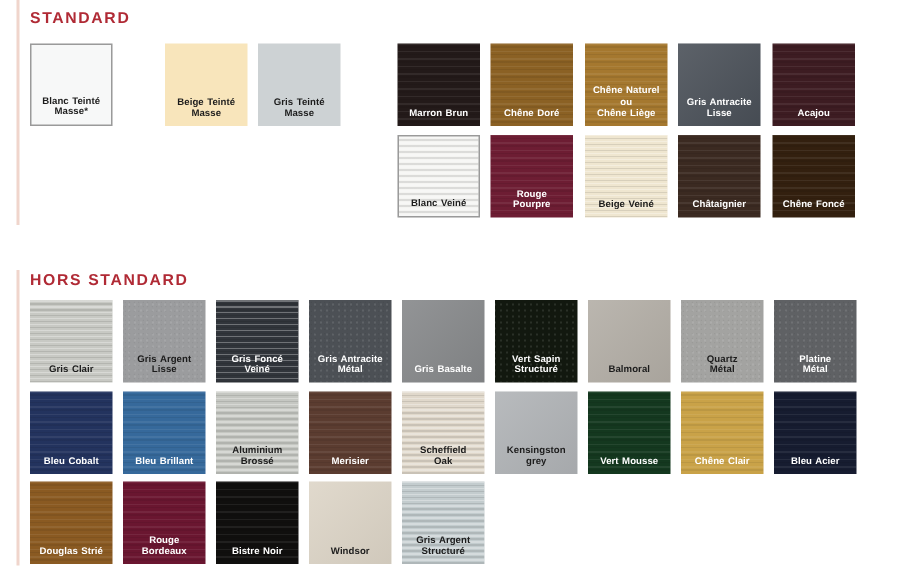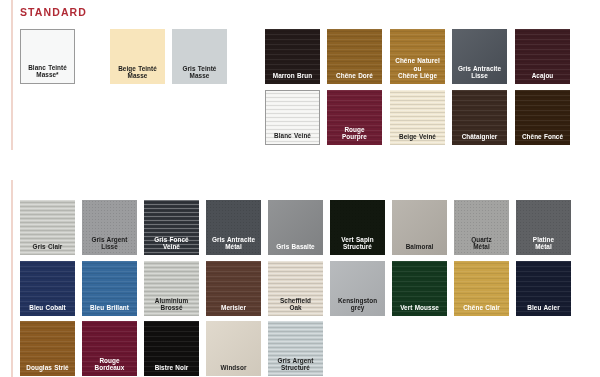--- a/index.html
+++ b/index.html
@@ -97,20 +97,21 @@
 </head>
 <body>
 
 <div class="page">
 
   <div class="rule" id="rule-top"></div>
   <div class="rule" id="rule-bottom"></div>
 
   <div class="section-title" id="title-standard">STANDARD</div>
 
+  <div class="section-title" id="title-hors">HORS STANDARD</div>
 
   <div id="swatch-host">
       <div class="swatch bordered" style="left: 20px; top: 29px; width: 55px; height: 55px; background: rgb(247, 248, 248);">
         <div class="grain none"></div>
         <span class="lbl" style="color: rgb(28, 28, 28);">Blanc Teinté<br>Masse*</span>
       </div>
       <div class="swatch" style="left: 110px; top: 29px; width: 55px; height: 55px; background: rgb(248, 229, 187);">
         <div class="grain none"></div>
         <span class="lbl" style="color: rgb(28, 28, 28);">Beige Teinté<br>Masse</span>
       </div>

